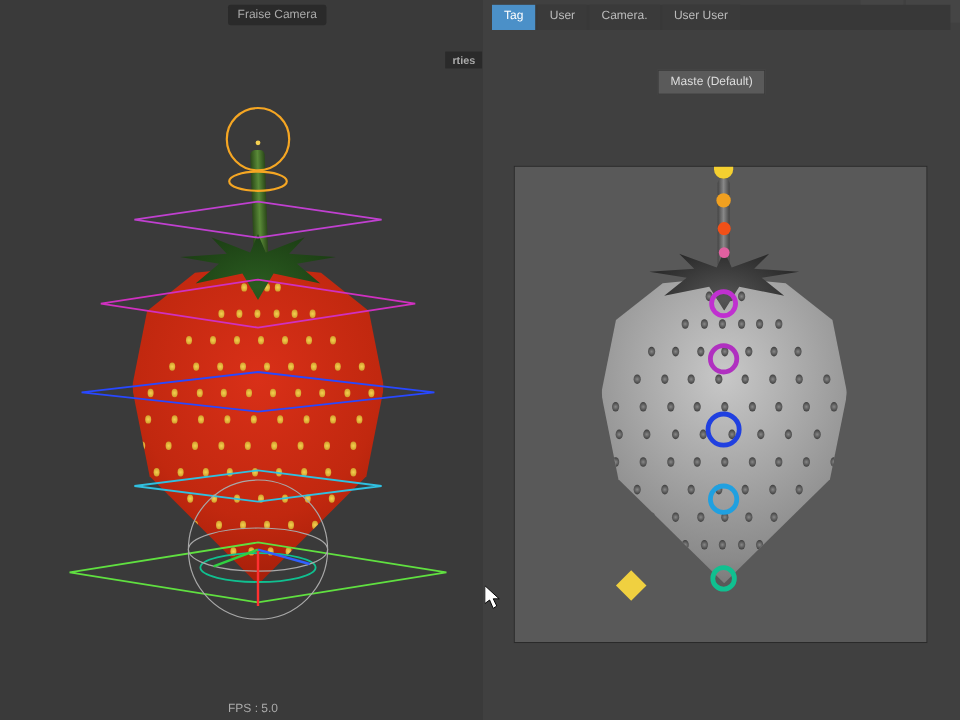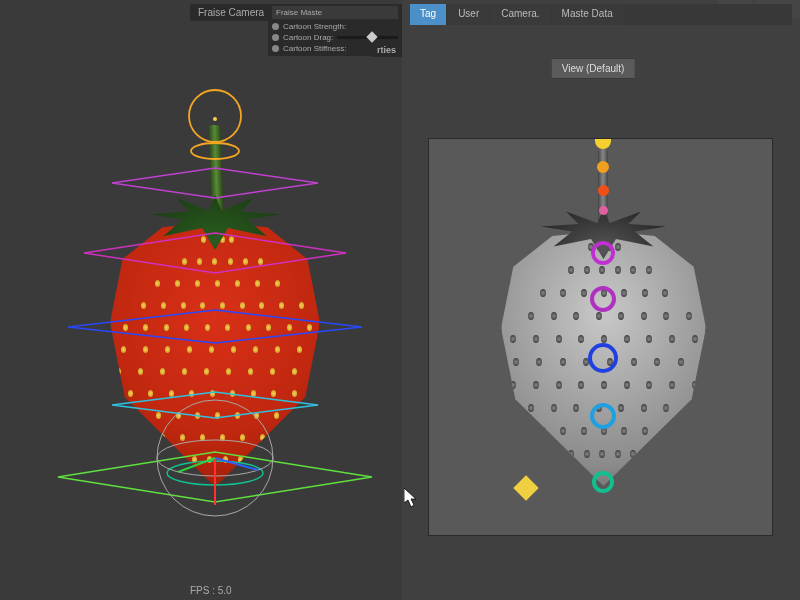--- a/index.html
+++ b/index.html
@@ -66,38 +66,20 @@
   .cursor-arrow { position: absolute; left: 2px; top: 488px; width: 14px; height: 20px; color: #fff; }
 </style>
 </head>
 <body>
 
 <div class="root">
 
   <div class="left-pane">
     <div class="cam-label">Fraise Camera</div>
 
-    <div class="prop-panel">
-      <div class="hdr">Fraise Maste</div>
-      <div class="prop-row">
-        <span class="radio"></span>
-        <span>Cartoon Strength:</span>
-      </div>
-      <div class="prop-row">
-        <span class="radio"></span>
-        <span>Cartoon Drag:</span>
-        <span class="slider">
-            <span class="slider-knob" style="left:50%"></span>
-          </span>
-      </div>
-      <div class="prop-row">
-        <span class="radio"></span>
-        <span>Cartoon Stiffness:</span>
-      </div>
-    </div>
     <div class="rties">rties</div>
 
     <div class="stem"></div>
     <div class="strawberry-body">
       <div class="seed-layer">
           <div class="seed" style="left: 90.75px; top: 14px;"></div>
           <div class="seed" style="left: 100.25px; top: 14px;"></div>
           <div class="seed" style="left: 109.75px; top: 14px;"></div>
           <div class="seed" style="left: 119.25px; top: 14px;"></div>
           <div class="seed" style="left: 71.6619px; top: 36px;"></div>
@@ -220,23 +202,23 @@
 
   <div class="right-pane">
     <div class="tab-bar-r">
       <div class="tab">Tag</div>
       <div class="tab">Visua</div>
     </div>
     <div class="tab-bar">
       <div class="tab active">Tag</div>
       <div class="tab">User</div>
       <div class="tab">Camera.</div>
-      <div class="tab">Maste Data</div>
+      <div class="tab">User User</div>
     </div>
-    <div class="view-btn">View (Default)</div>
+    <div class="view-btn">Maste (Default)</div>
 
     <div class="picker-area">
       <div class="gray-stem"></div>
       <div class="gray-straw">
           <div class="gray-seed" style="left: 86.5px; top: 12px;"></div>
           <div class="gray-seed" style="left: 95.5px; top: 12px;"></div>
           <div class="gray-seed" style="left: 104.5px; top: 12px;"></div>
           <div class="gray-seed" style="left: 113.5px; top: 12px;"></div>
           <div class="gray-seed" style="left: 67.4696px; top: 35px;"></div>
           <div class="gray-seed" style="left: 82.8818px; top: 35px;"></div>

